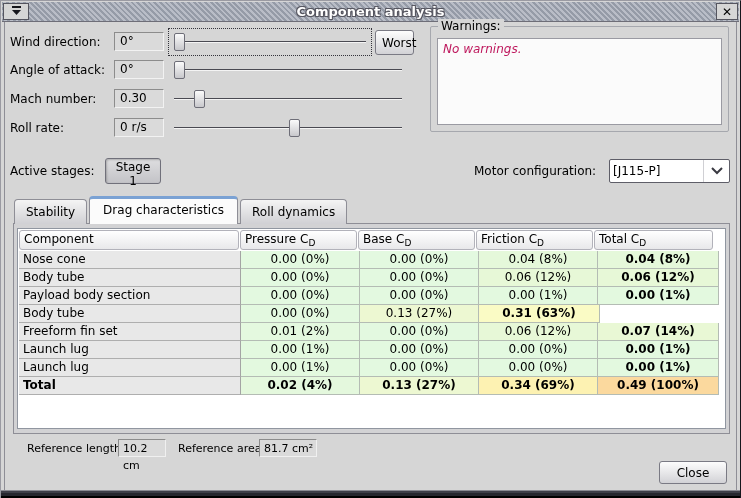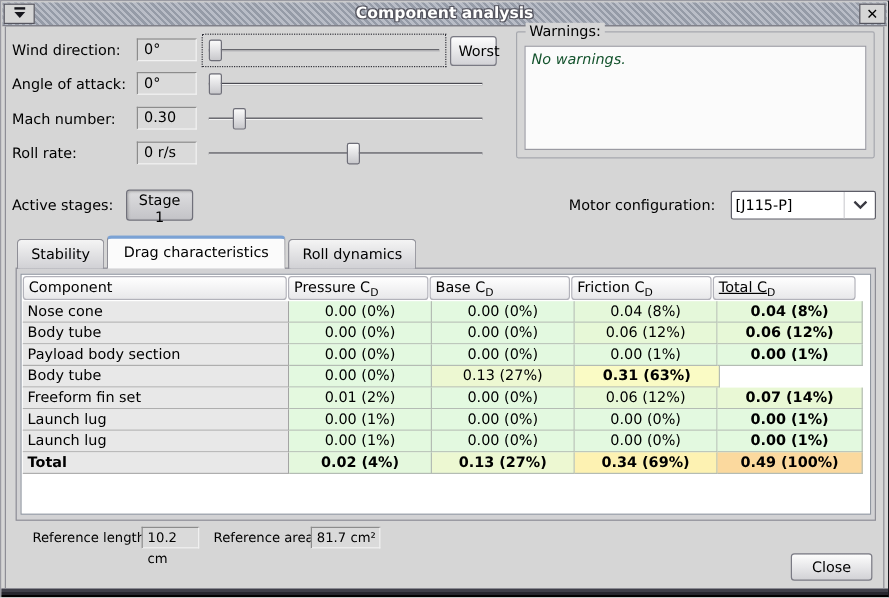--- a/index.html
+++ b/index.html
@@ -39,21 +39,21 @@
                   background:linear-gradient(#fbfbfb,#c8c8cc); border:1px solid #6e6e78; border-radius:2px; }
   .btn { background:linear-gradient(#fdfdfd,#d2d2d6); border:1px solid #7a7a84; border-radius:3px;
          font-family:inherit; font-size:12px; color:#000; }
   .worst-btn { position:absolute; left:374px; top:29px; width:39px; height:25px; }
 
   
   .warnings { position:absolute; left:429px; top:25px; width:299px; height:106px;
               border:1px solid #a6a8ae; border-radius:2px; }
   .warnings-title { position:absolute; left:7px; top:-8px; background:#d6d6d6; padding:0 3px; }
   .warnings-list { position:absolute; left:6px; right:6px; top:11px; bottom:6px; background:#fbfbfb; border:1px solid #9a9aa2; }
-  .no-warn { display:block; color:#14532d; font-style:italic; padding:3px 5px; }
+  .no-warn { display:block; color:#be185d; font-style:italic; padding:3px 5px; }
 
   
   .stages-label { position:absolute; left:9px; top:163px; }
   .stage-btn { position:absolute; left:104px; top:157px; width:56px; height:26px;
                background:linear-gradient(#dedee0,#c3c3c7); border:1px solid #70707a; border-radius:3px;
                box-shadow:inset 1px 1px 2px rgba(0,0,0,0.22); font-family:inherit; font-size:12px; }
   .motor-label { position:absolute; left:473px; top:163px; }
   .combo { position:absolute; left:608px; top:158px; width:121px; height:24px; background:#fff;
            border:1px solid #5e5e68; border-radius:2px; display:flex; align-items:center; }
   .combo-value { flex:1; padding-left:3px; white-space:nowrap; overflow:hidden; }
@@ -163,21 +163,21 @@
     </div>
 
   <div class="tabpanel">
     <div class="scrollpane">
       <div class="tbl" id="tbl">
           <div class="thead">
             <div class="th" style="width: 220px;"><span>Component</span></div>
             <div class="th" style="width: 117px;"><span>Pressure C</span><sub>D</sub></div>
             <div class="th" style="width: 117px;"><span>Base C</span><sub>D</sub></div>
             <div class="th" style="width: 117px;"><span>Friction C</span><sub>D</sub></div>
-            <div class="th" style="width: 119px; text-decoration: underline;"><span>Total C</span><sub>D</sub></div>
+            <div class="th" style="width: 119px;"><span>Total C</span><sub>D</sub></div>
           </div>
           <div class="trow">
             <div class="td comp" style="width: 222px;">Nose cone</div>
             <div class="td val" style="width: 119px; background: rgb(227, 249, 224);">0.00 (0%)</div>
             <div class="td val" style="width: 119px; background: rgb(227, 249, 224);">0.00 (0%)</div>
             <div class="td val" style="width: 119px; background: rgb(229, 248, 218);">0.04 (8%)</div>
             <div class="td val bold" style="width: 121px; background: rgb(229, 248, 218);">0.04 (8%)</div>
           </div>
           <div class="trow">
             <div class="td comp" style="width: 222px;">Body tube</div>

